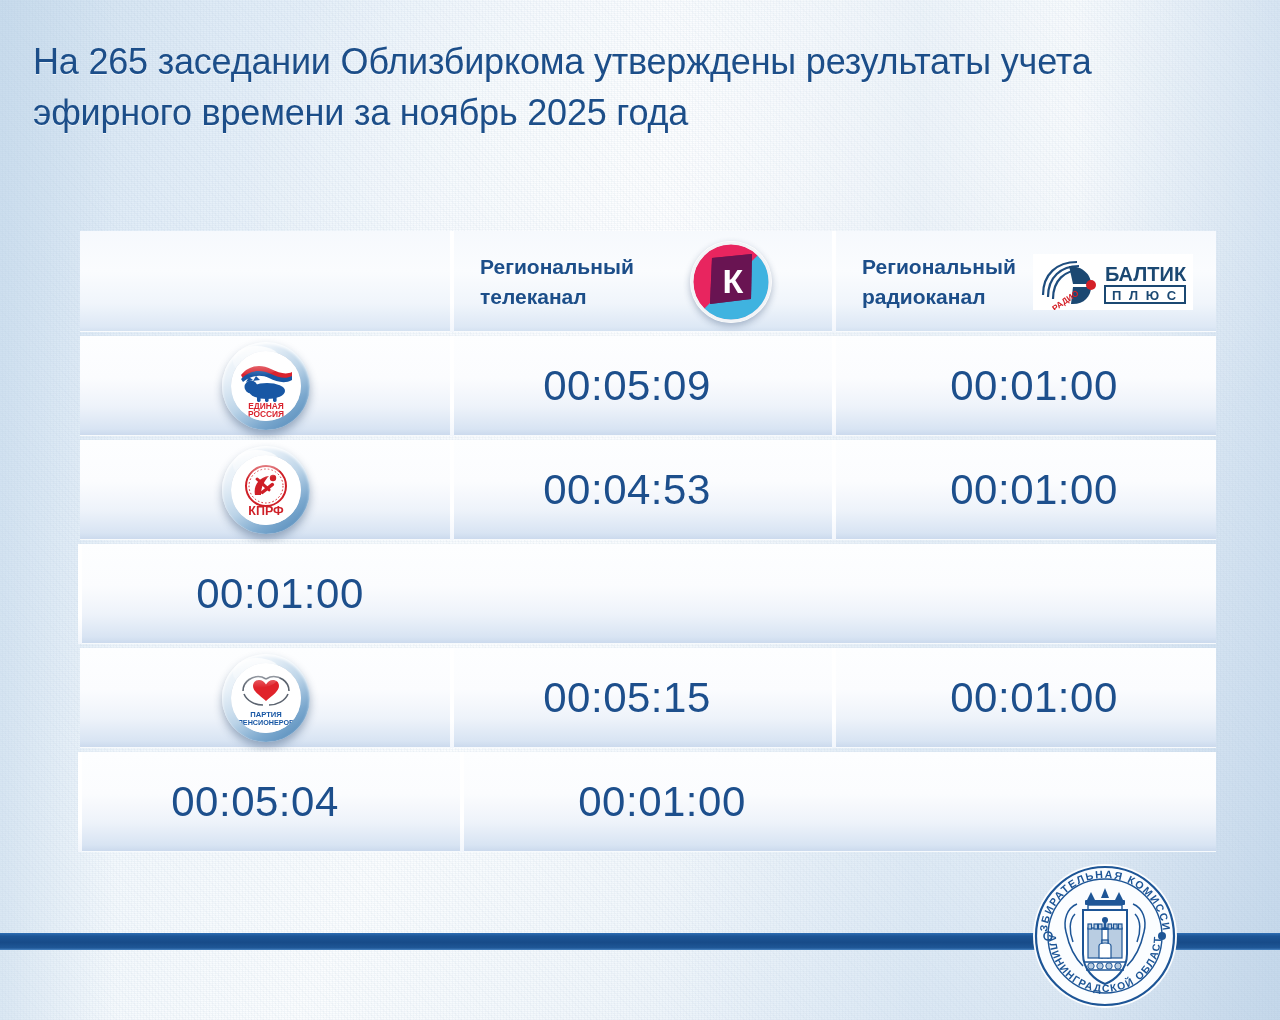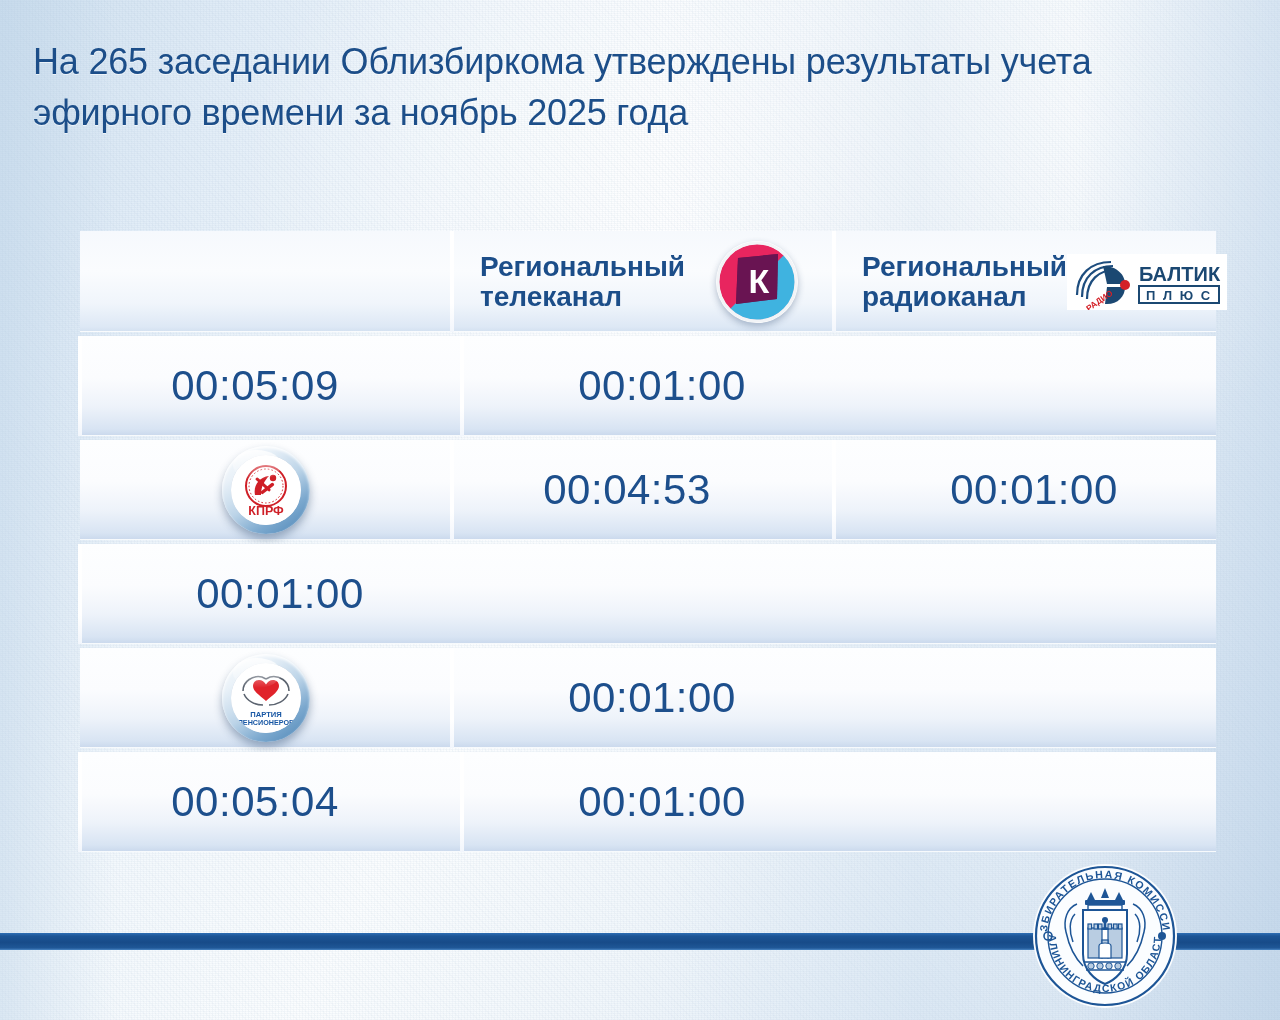--- a/index.html
+++ b/index.html
@@ -124,21 +124,21 @@
     bottom: 0;
     width: 4px;
     background: linear-gradient(180deg,#ffffff 0%,#ffffff 72%,#f2f6fc 100%);
   }
 
   .col-party { width: 372px; justify-content: center; }
   .col-tv    { width: 382px; }
   .col-radio { width: 382px; }
 
   .head-text {
-    font-size: 28px;
+    font-size: 21px;
     font-weight: bold;
     color: #1c4e89;
     line-height: 30px;
     padding-left: 28px;
     white-space: pre-line;
   }
   .head-logo-wrap {
     flex: 1;
     display: flex;
     align-items: center;
@@ -313,20 +313,44 @@
 
               <rect x="72" y="32" width="80" height="17" fill="none" stroke="#1b4872" stroke-width="2"></rect>
               <text x="112" y="46" font-family="'Liberation Sans',sans-serif" font-size="13" font-weight="bold" fill="#1b4872" text-anchor="middle" letter-spacing="2">П Л Ю С</text>
             </svg>
           </div>
         </div>
       </div>
     </div>
 
     <div class="row data-row">
+      <div class="cell col-party">
+        <div class="badge">
+          <div class="badge-inner">
+            <svg viewBox="0 0 70 70" width="70" height="70" aria-hidden="true">
+              <circle cx="35" cy="35" r="35" fill="#ffffff"></circle>
+
+              <path d="M10 24 C18 14 30 13 40 18 C48 22 55 24 61 21 L61 26 C54 30 46 28 38 24 C30 20 20 21 12 28 Z" fill="#d9232e"></path>
+              <path d="M10 28 C18 19 30 18 40 23 C48 27 55 28 61 25 L61 29 C54 33 46 31 38 27 C30 23 20 24 12 31 Z" fill="#1857a4"></path>
+
+              <g fill="#1857a4">
+                <ellipse cx="36" cy="40" rx="18" ry="8"></ellipse>
+                <circle cx="20" cy="36" r="6.5"></circle>
+                <path d="M15 31 l3 -5 l4 3 Z"></path>
+                <path d="M22 30 l3 -5 l4 4 Z"></path>
+                <rect x="26" y="44" width="3.6" height="7" rx="1.4"></rect>
+                <rect x="34" y="44" width="3.6" height="7" rx="1.4"></rect>
+                <rect x="42" y="44" width="3.6" height="7" rx="1.4"></rect>
+              </g>
+              <text x="35" y="58" font-family="'Liberation Sans',sans-serif" font-size="8.4" font-weight="bold" fill="#d9232e" text-anchor="middle">ЕДИНАЯ</text>
+              <text x="35" y="66" font-family="'Liberation Sans',sans-serif" font-size="8.4" font-weight="bold" fill="#d9232e" text-anchor="middle">РОССИЯ</text>
+            </svg>
+          </div>
+        </div>
+      </div>
       <div class="cell col-tv sep">
         <div class="value">00:05:09</div>
       </div>
       <div class="cell col-radio sep">
         <div class="value">00:01:00</div>
       </div>
     </div>
 
     <div class="row data-row">
       <div class="cell col-party">
@@ -376,20 +400,23 @@
               </g>
 
               <path d="M35 38 C28 32 22 28 22 23 C22 19 25 17 28 17 C31 17 33.5 19 35 21.5
                        C36.5 19 39 17 42 17 C45 17 48 19 48 23 C48 28 42 32 35 38 Z" fill="#e0232b"></path>
               <text x="35" y="54" font-family="'Liberation Sans',sans-serif" font-size="7.6" font-weight="bold" fill="#1857a4" text-anchor="middle">ПАРТИЯ</text>
               <text x="35" y="62" font-family="'Liberation Sans',sans-serif" font-size="7.2" font-weight="bold" fill="#1857a4" text-anchor="middle">ПЕНСИОНЕРОВ</text>
             </svg>
           </div>
         </div>
       </div>
+      <div class="cell col-tv sep">
+        <div class="value">00:05:15</div>
+      </div>
       <div class="cell col-radio sep">
         <div class="value">00:01:00</div>
       </div>
     </div>
 
     <div class="row data-row">
       <div class="cell col-tv sep">
         <div class="value">00:05:04</div>
       </div>
       <div class="cell col-radio sep">

